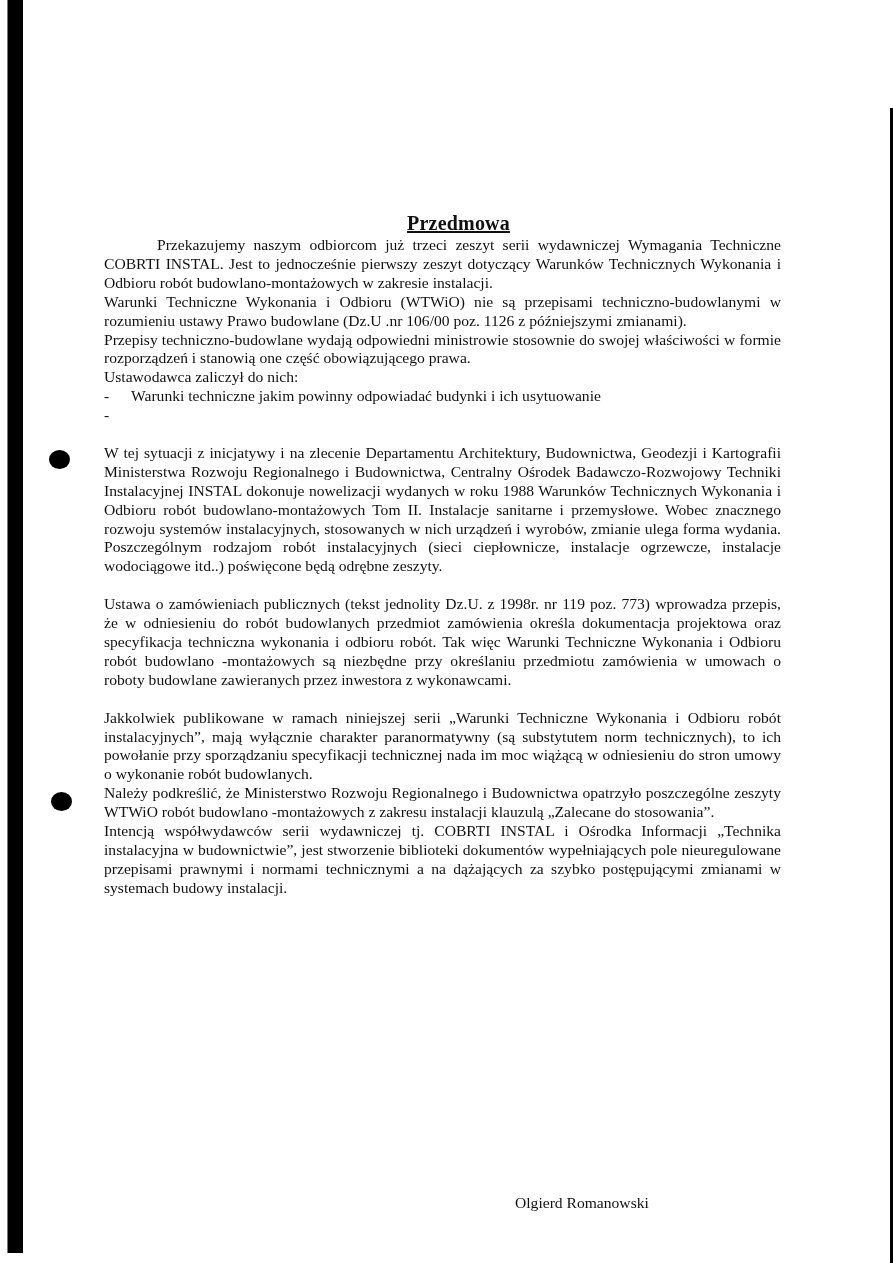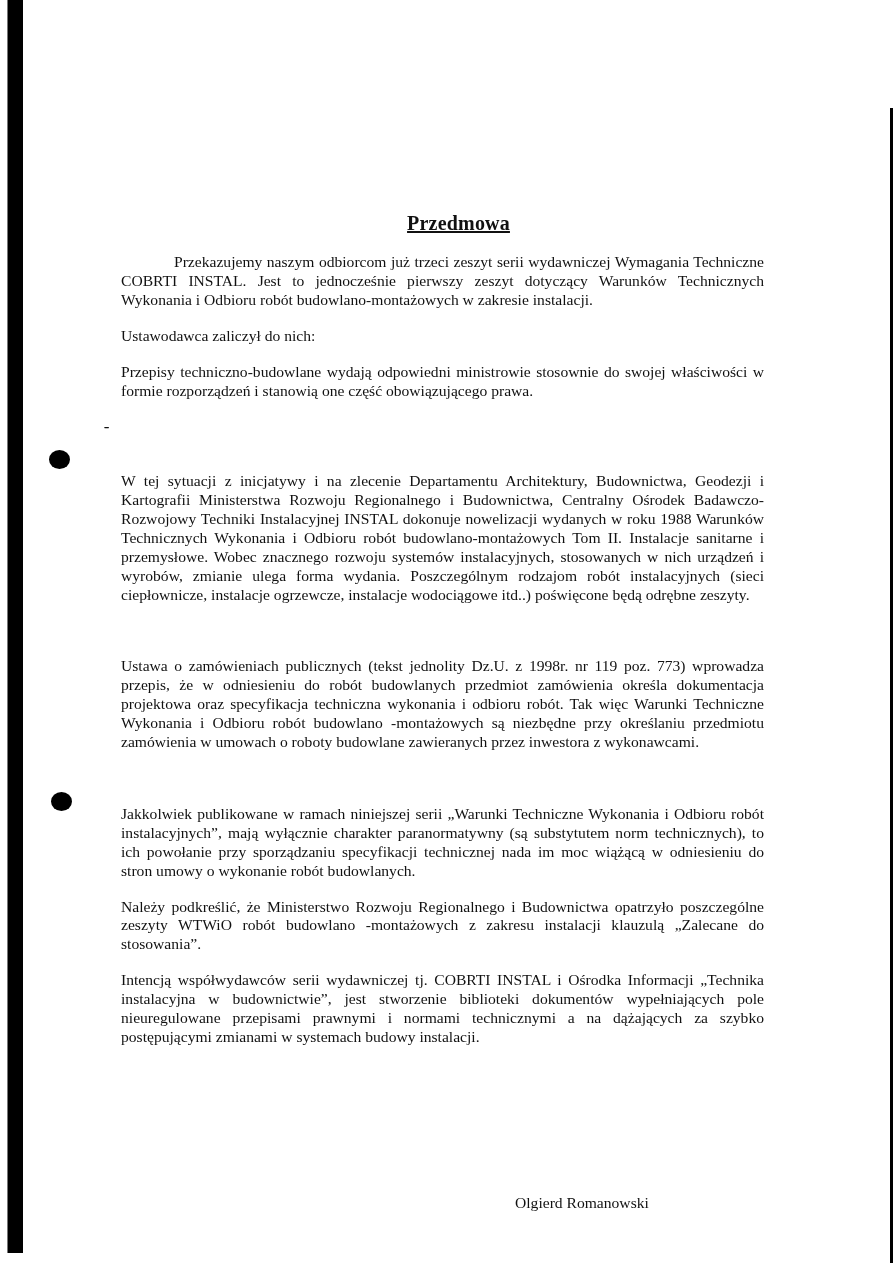--- a/index.html
+++ b/index.html
@@ -63,21 +63,21 @@
 
     .body-text {
       position: absolute;
       left: 104px;
       top: 236px;
       width: 677px;
       font-size: 15.6px;
       line-height: 18.9px;
     }
     .para {
-      margin: 17px;
+      margin: 0;
       text-align: justify;
     }
     .para.indent { text-indent: 53px; }
     .gap { height: 18.9px; }
 
     .bullet-list {
       list-style: none;
       margin: 0;
       padding: 0;
     }
@@ -103,25 +103,27 @@
 
 <div class="scan-bar-left"></div>
 <div class="scan-bar-right"></div>
 <div class="punch-hole h1"></div>
 <div class="punch-hole h2"></div>
 
 <h1 class="page-title" style="margin:16px;text-decoration:underline;">Przedmowa</h1>
 
 <div class="body-text">
   <p class="para indent">Przekazujemy naszym odbiorcom już trzeci zeszyt serii wydawniczej Wymagania Techniczne COBRTI INSTAL. Jest to jednocześnie pierwszy zeszyt dotyczący Warunków Technicznych Wykonania i Odbioru robót budowlano-montażowych w zakresie instalacji.</p>
+  <p class="para">Warunki Techniczne Wykonania i Odbioru (WTWiO) nie są przepisami techniczno-budowlanymi w rozumieniu ustawy Prawo budowlane (Dz.U .nr 106/00 poz. 1126 z późniejszymi zmianami).</p>
+  <p class="para">Przepisy techniczno-budowlane wydają odpowiedni ministrowie stosownie do swojej właściwości w formie rozporządzeń i stanowią one część obowiązującego prawa.</p>
   <p class="para">Ustawodawca zaliczył do nich:</p>
-  <p class="para">Przepisy techniczno-budowlane wydają odpowiedni ministrowie stosownie do swojej właściwości w formie rozporządzeń i stanowią one część obowiązującego prawa.</p>
   <ul class="bullet-list">
     <li>
       <span class="dash">-</span>
+      <span>Warunki techniczne jakim powinny odpowiadać budynki i ich usytuowanie</span>
     </li>
     <li>
       <span class="dash">-</span>
     </li>
   </ul>
 
   <div class="gap"></div>
 
   <div class="gap"></div>
   <p class="para">W tej sytuacji z inicjatywy i na zlecenie Departamentu Architektury, Budownictwa, Geodezji i Kartografii Ministerstwa Rozwoju Regionalnego i Budownictwa, Centralny Ośrodek Badawczo-Rozwojowy Techniki Instalacyjnej INSTAL dokonuje nowelizacji wydanych w roku 1988 Warunków Technicznych Wykonania i Odbioru robót budowlano-montażowych Tom II. Instalacje sanitarne i przemysłowe. Wobec znacznego rozwoju systemów instalacyjnych, stosowanych w nich urządzeń i wyrobów, zmianie ulega forma wydania. Poszczególnym rodzajom robót instalacyjnych (sieci ciepłownicze, instalacje ogrzewcze, instalacje wodociągowe itd..) poświęcone będą odrębne zeszyty.</p>

